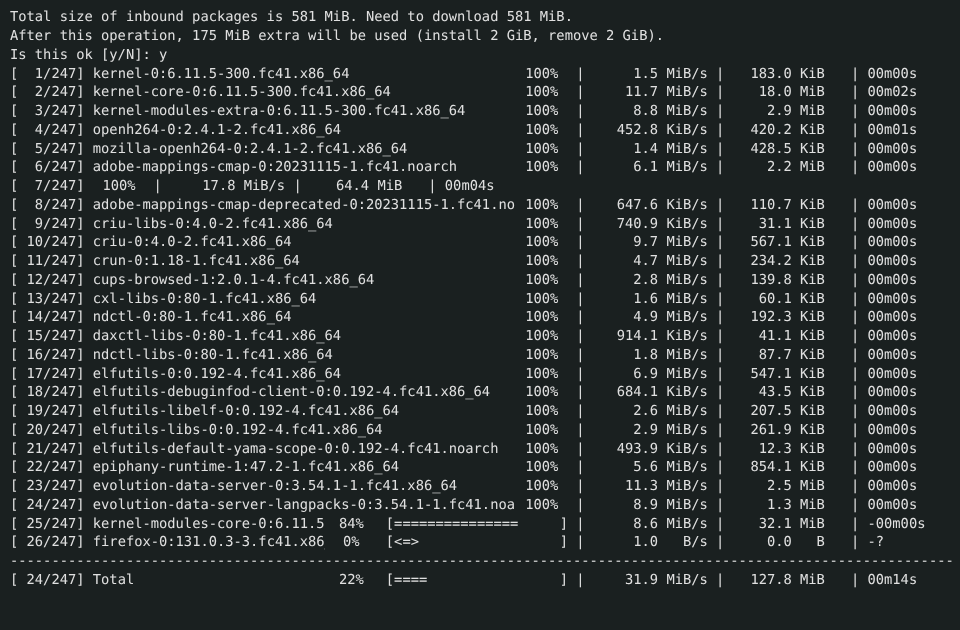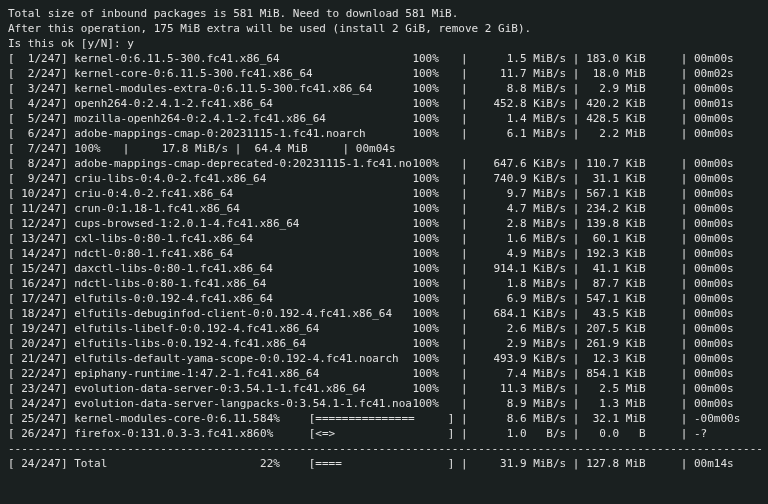--- a/index.html
+++ b/index.html
@@ -3,24 +3,24 @@
 <meta charset="utf-8">
 <style>
   html,body{margin:0;padding:0;background:#1a2020;color:#e0e0e0;
     font-family:"DejaVu Sans Mono","Menlo","Consolas",monospace;
     font-size:11px;line-height:15px;width:768px;height:504px;overflow:hidden}
   #term{padding:6px 8px 6px 8px}
   .hdr{white-space:pre}
   .row{display:flex;white-space:pre}
   .sp{flex:0 0 auto}
   .pkg{flex:1 1 auto;overflow:hidden}
-  .c-pct{flex:0 0 42px;text-align:left}
+  .c-pct{flex:0 0 42px;text-align:center}
   .c-bar{flex:0 0 auto}
   .c-rate{flex:0 0 92px;text-align:right}
-  .c-size{flex:0 0 88px;text-align:left}
+  .c-size{flex:0 0 88px;text-align:center}
   .c-eta{flex:0 0 66px;text-align:left}
   .sep{white-space:pre}
   .total{display:flex;white-space:pre}
 </style>
 </head>
 <body>
 
 <div id="term">
   <div class="hdr">Total size of inbound packages is 581 MiB. Need to download 581 MiB.</div>
   <div class="hdr">After this operation, 175 MiB extra will be used (install 2 GiB, remove 2 GiB).</div>
@@ -40,21 +40,21 @@
       <div class="row"><span class="sp">[ 12/247]</span><span class="sp"> </span><span class="pkg">cups-browsed-1:2.0.1-4.fc41.x86_64</span><span class="c-pct">100%</span><span class="sp"> </span><span class="sp">| </span><span class="c-rate">  2.8 MiB/s</span><span class="sp"> | </span><span class="c-size">139.8 KiB</span><span class="sp"> | </span><span class="c-eta">00m00s</span></div>
       <div class="row"><span class="sp">[ 13/247]</span><span class="sp"> </span><span class="pkg">cxl-libs-0:80-1.fc41.x86_64</span><span class="c-pct">100%</span><span class="sp"> </span><span class="sp">| </span><span class="c-rate">  1.6 MiB/s</span><span class="sp"> | </span><span class="c-size"> 60.1 KiB</span><span class="sp"> | </span><span class="c-eta">00m00s</span></div>
       <div class="row"><span class="sp">[ 14/247]</span><span class="sp"> </span><span class="pkg">ndctl-0:80-1.fc41.x86_64</span><span class="c-pct">100%</span><span class="sp"> </span><span class="sp">| </span><span class="c-rate">  4.9 MiB/s</span><span class="sp"> | </span><span class="c-size">192.3 KiB</span><span class="sp"> | </span><span class="c-eta">00m00s</span></div>
       <div class="row"><span class="sp">[ 15/247]</span><span class="sp"> </span><span class="pkg">daxctl-libs-0:80-1.fc41.x86_64</span><span class="c-pct">100%</span><span class="sp"> </span><span class="sp">| </span><span class="c-rate">914.1 KiB/s</span><span class="sp"> | </span><span class="c-size"> 41.1 KiB</span><span class="sp"> | </span><span class="c-eta">00m00s</span></div>
       <div class="row"><span class="sp">[ 16/247]</span><span class="sp"> </span><span class="pkg">ndctl-libs-0:80-1.fc41.x86_64</span><span class="c-pct">100%</span><span class="sp"> </span><span class="sp">| </span><span class="c-rate">  1.8 MiB/s</span><span class="sp"> | </span><span class="c-size"> 87.7 KiB</span><span class="sp"> | </span><span class="c-eta">00m00s</span></div>
       <div class="row"><span class="sp">[ 17/247]</span><span class="sp"> </span><span class="pkg">elfutils-0:0.192-4.fc41.x86_64</span><span class="c-pct">100%</span><span class="sp"> </span><span class="sp">| </span><span class="c-rate">  6.9 MiB/s</span><span class="sp"> | </span><span class="c-size">547.1 KiB</span><span class="sp"> | </span><span class="c-eta">00m00s</span></div>
       <div class="row"><span class="sp">[ 18/247]</span><span class="sp"> </span><span class="pkg">elfutils-debuginfod-client-0:0.192-4.fc41.x86_64</span><span class="c-pct">100%</span><span class="sp"> </span><span class="sp">| </span><span class="c-rate">684.1 KiB/s</span><span class="sp"> | </span><span class="c-size"> 43.5 KiB</span><span class="sp"> | </span><span class="c-eta">00m00s</span></div>
       <div class="row"><span class="sp">[ 19/247]</span><span class="sp"> </span><span class="pkg">elfutils-libelf-0:0.192-4.fc41.x86_64</span><span class="c-pct">100%</span><span class="sp"> </span><span class="sp">| </span><span class="c-rate">  2.6 MiB/s</span><span class="sp"> | </span><span class="c-size">207.5 KiB</span><span class="sp"> | </span><span class="c-eta">00m00s</span></div>
       <div class="row"><span class="sp">[ 20/247]</span><span class="sp"> </span><span class="pkg">elfutils-libs-0:0.192-4.fc41.x86_64</span><span class="c-pct">100%</span><span class="sp"> </span><span class="sp">| </span><span class="c-rate">  2.9 MiB/s</span><span class="sp"> | </span><span class="c-size">261.9 KiB</span><span class="sp"> | </span><span class="c-eta">00m00s</span></div>
       <div class="row"><span class="sp">[ 21/247]</span><span class="sp"> </span><span class="pkg">elfutils-default-yama-scope-0:0.192-4.fc41.noarch</span><span class="c-pct">100%</span><span class="sp"> </span><span class="sp">| </span><span class="c-rate">493.9 KiB/s</span><span class="sp"> | </span><span class="c-size"> 12.3 KiB</span><span class="sp"> | </span><span class="c-eta">00m00s</span></div>
-      <div class="row"><span class="sp">[ 22/247]</span><span class="sp"> </span><span class="pkg">epiphany-runtime-1:47.2-1.fc41.x86_64</span><span class="c-pct">100%</span><span class="sp"> </span><span class="sp">| </span><span class="c-rate">  7.4 MiB/s</span><span class="sp"> | </span><span class="c-size">854.1 KiB</span><span class="sp"> | </span><span class="c-eta">00m00s</span></div>
+      <div class="row"><span class="sp">[ 22/247]</span><span class="sp"> </span><span class="pkg">epiphany-runtime-1:47.2-1.fc41.x86_64</span><span class="c-pct">100%</span><span class="sp"> </span><span class="sp">| </span><span class="c-rate">  5.6 MiB/s</span><span class="sp"> | </span><span class="c-size">854.1 KiB</span><span class="sp"> | </span><span class="c-eta">00m00s</span></div>
       <div class="row"><span class="sp">[ 23/247]</span><span class="sp"> </span><span class="pkg">evolution-data-server-0:3.54.1-1.fc41.x86_64</span><span class="c-pct">100%</span><span class="sp"> </span><span class="sp">| </span><span class="c-rate"> 11.3 MiB/s</span><span class="sp"> | </span><span class="c-size">  2.5 MiB</span><span class="sp"> | </span><span class="c-eta">00m00s</span></div>
       <div class="row"><span class="sp">[ 24/247]</span><span class="sp"> </span><span class="pkg">evolution-data-server-langpacks-0:3.54.1-1.fc41.noarch</span><span class="c-pct">100%</span><span class="sp"> </span><span class="sp">| </span><span class="c-rate">  8.9 MiB/s</span><span class="sp"> | </span><span class="c-size">  1.3 MiB</span><span class="sp"> | </span><span class="c-eta">00m00s</span></div>
       <div class="row"><span class="sp">[ 25/247]</span><span class="sp"> </span><span class="pkg">kernel-modules-core-0:6.11.5-300.fc41.x86_64</span><span class="c-pct">84%</span><span class="c-bar"> [===============     ] </span><span class="sp">| </span><span class="c-rate">  8.6 MiB/s</span><span class="sp"> | </span><span class="c-size"> 32.1 MiB</span><span class="sp"> | </span><span class="c-eta">-00m00s</span></div>
       <div class="row"><span class="sp">[ 26/247]</span><span class="sp"> </span><span class="pkg">firefox-0:131.0.3-3.fc41.x86_64</span><span class="c-pct">0%</span><span class="c-bar"> [&lt;=&gt;                 ] </span><span class="sp">| </span><span class="c-rate">  1.0   B/s</span><span class="sp"> | </span><span class="c-size">  0.0   B</span><span class="sp"> | </span><span class="c-eta">-?</span></div>
     </div>
   <div class="sep">------------------------------------------------------------------------------------------------------------------</div>
   <div class="total">
     <span class="sp">[ 24/247]</span><span class="sp"> </span>
     <span class="pkg">Total</span>
     <span class="c-pct">22%</span>

